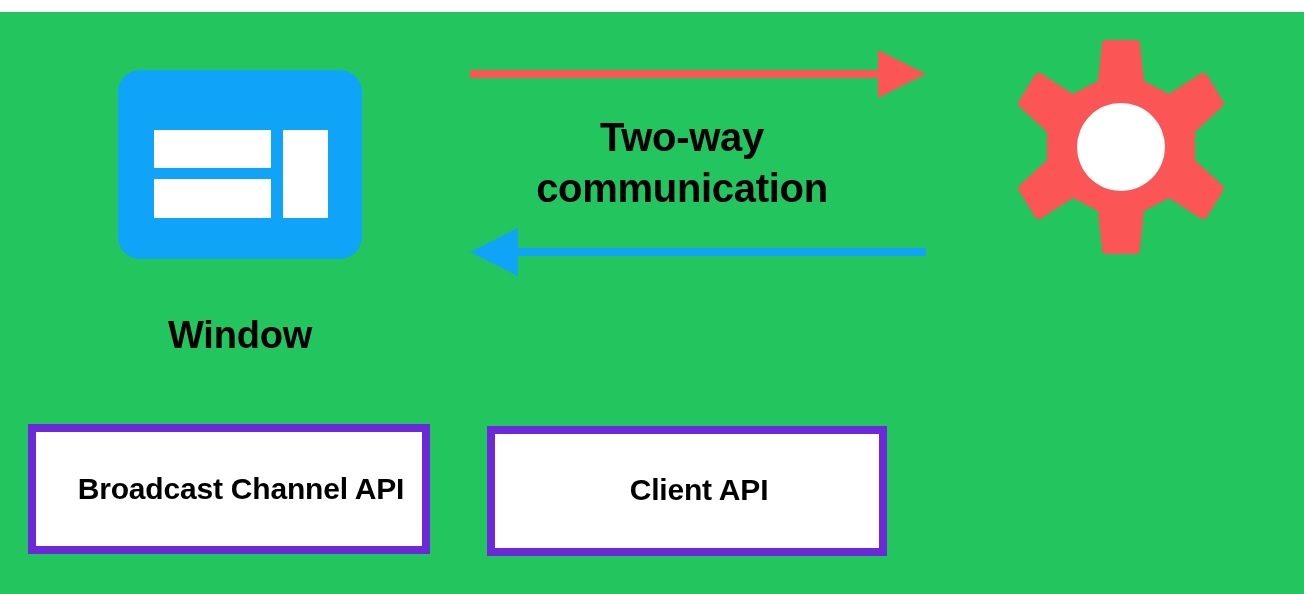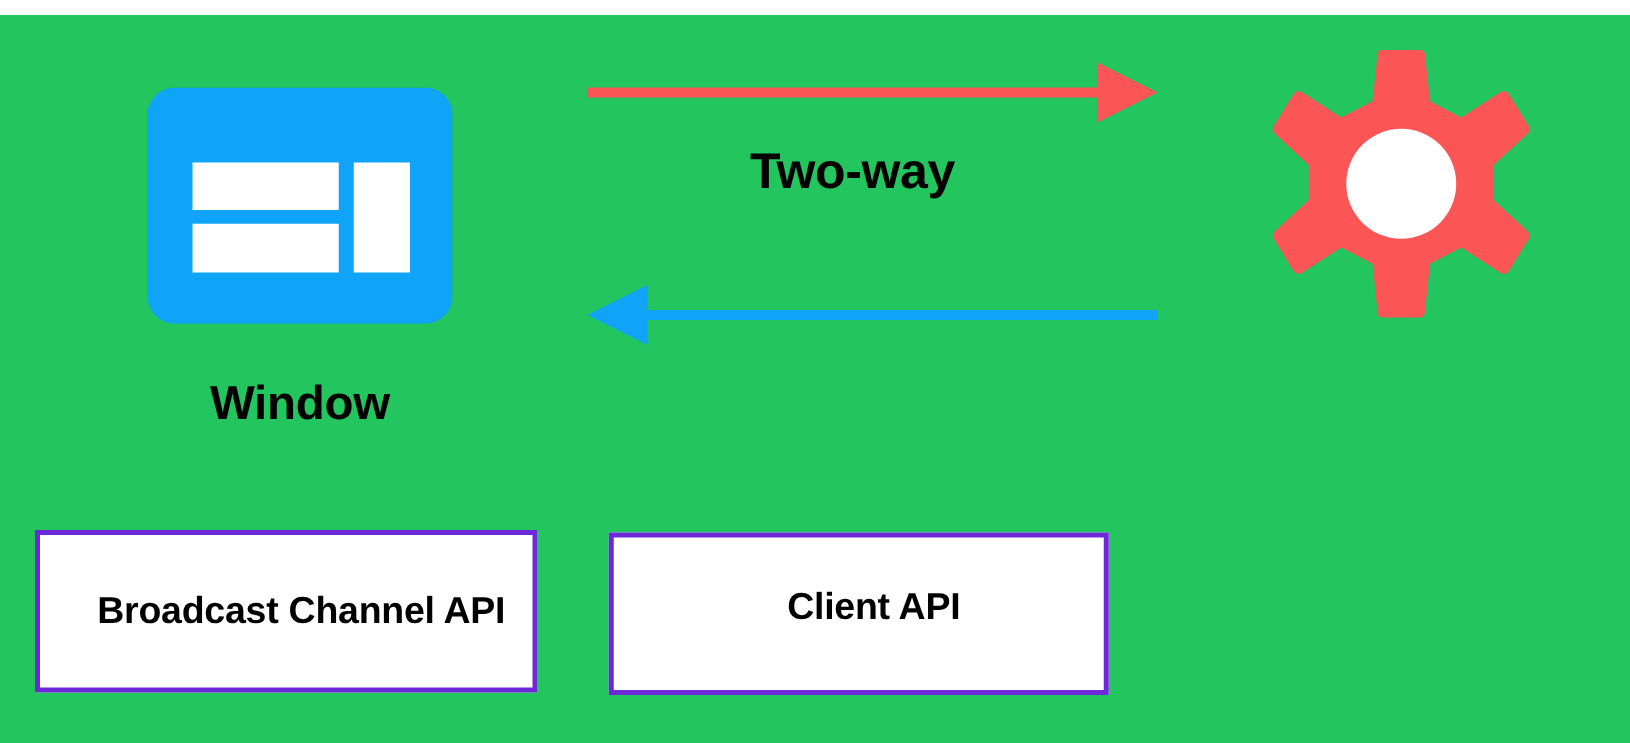--- a/index.html
+++ b/index.html
@@ -68,34 +68,34 @@
   .node-label {
     position: absolute;
     font-size: 38px;
     font-weight: bold;
     color: #000000;
     text-align: center;
     letter-spacing: -0.2px;
   }
   .node-label.window-label {
     left: 118px;
-    top: 290px;
+    top: 302px;
     width: 244px;
   }
   .node-label.worker-label {
     left: 1016px;
     top: 302px;
     width: 210px;
   }
 
   
   .api-box {
     position: absolute;
     box-sizing: border-box;
-    border: 4px solid #6d28d9;
+    border: 8px solid #6d28d9;
     background: #ffffff;
     display: flex;
     align-items: center;
     justify-content: center;
     text-align: center;
     font-size: 30px;
     font-weight: bold;
     color: #000000;
     line-height: 1.2;
     letter-spacing: -0.2px;
@@ -191,20 +191,21 @@
     </g>
 
     <g>
       <line x1="512" y1="240" x2="926" y2="240" stroke="#0fa4f8" stroke-width="8"></line>
       <polygon points="518,216 470,240 518,264" fill="#0fa4f8"></polygon>
     </g>
   </svg>
 
   <div class="center-caption">
     <div>Two-way</div>
+    <div>communication</div>
   </div>
 
   <div class="node-label window-label">Window</div>
 
   <div class="api-box box-broadcast">
     <span class="api-box-text">Broadcast Channel API</span>
   </div>
   <div class="api-box box-client">
     <span class="api-box-text">Client API</span>
   </div>

